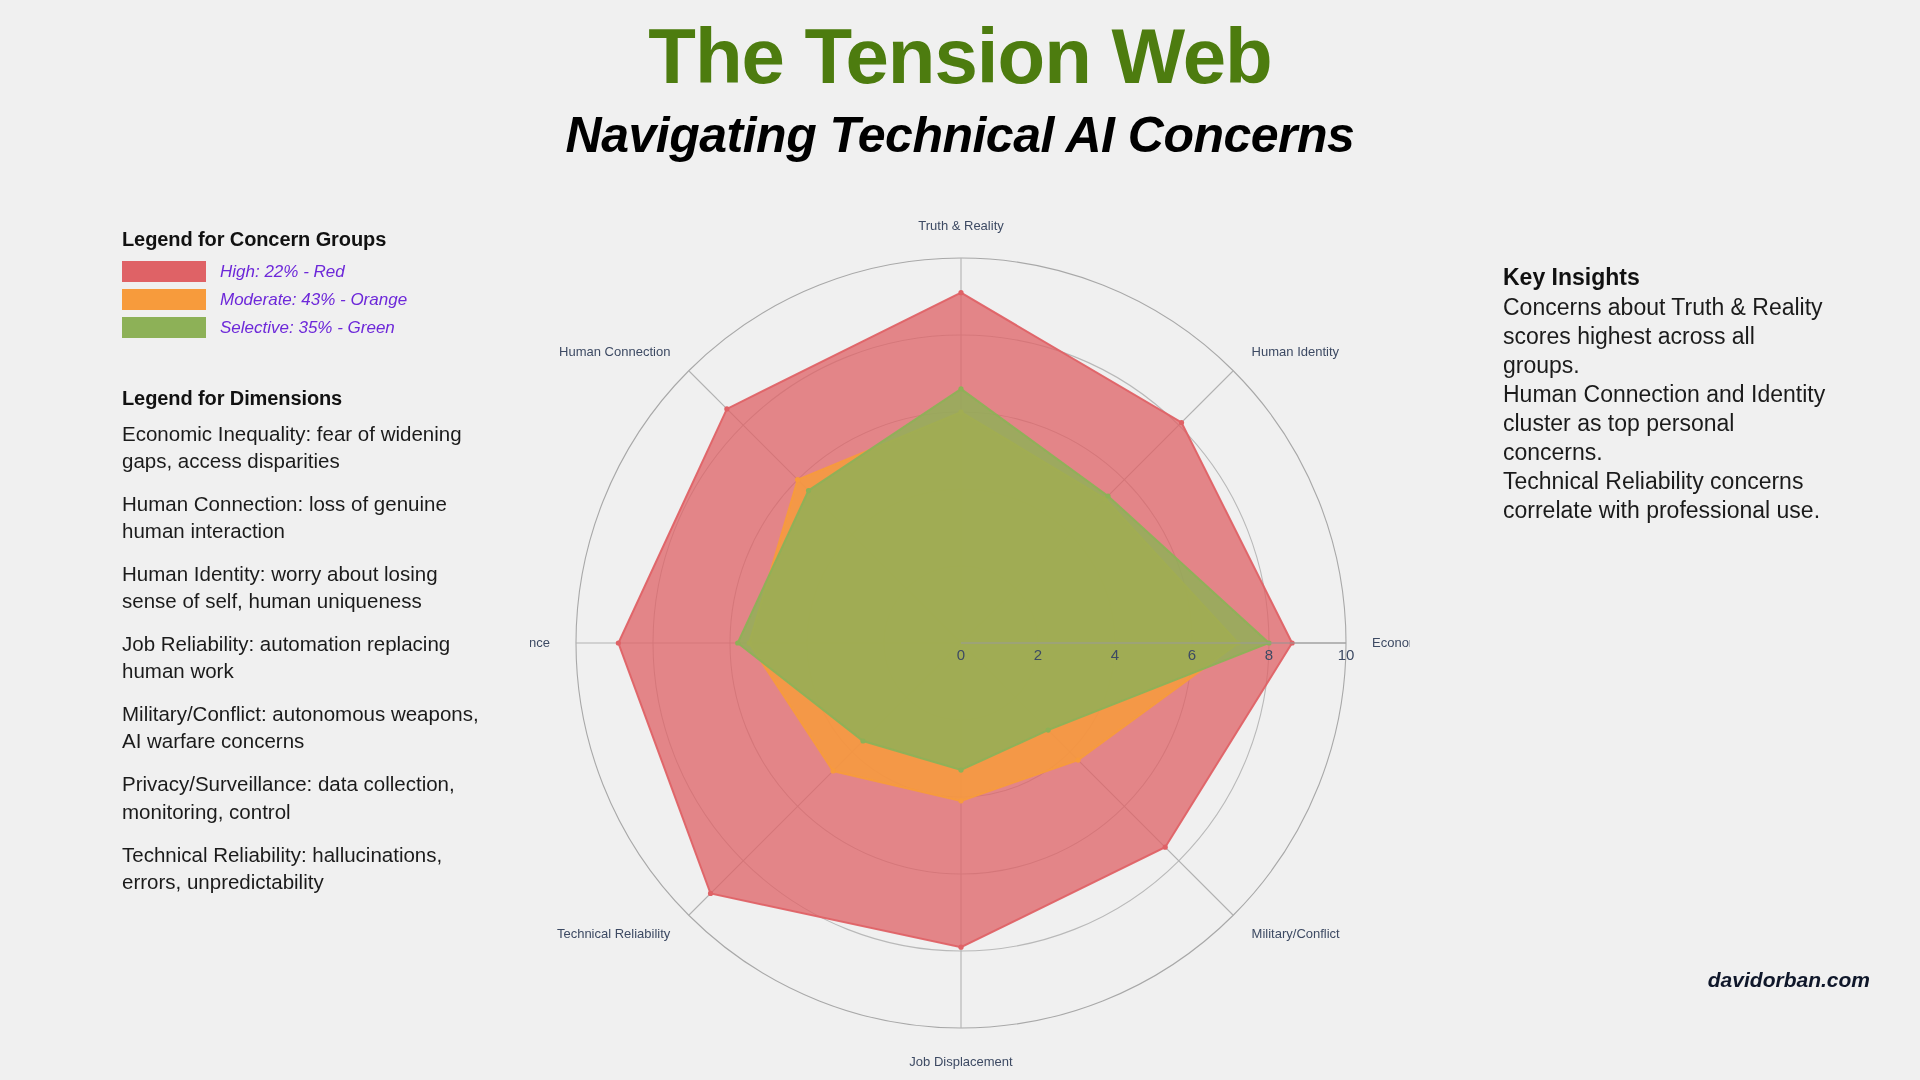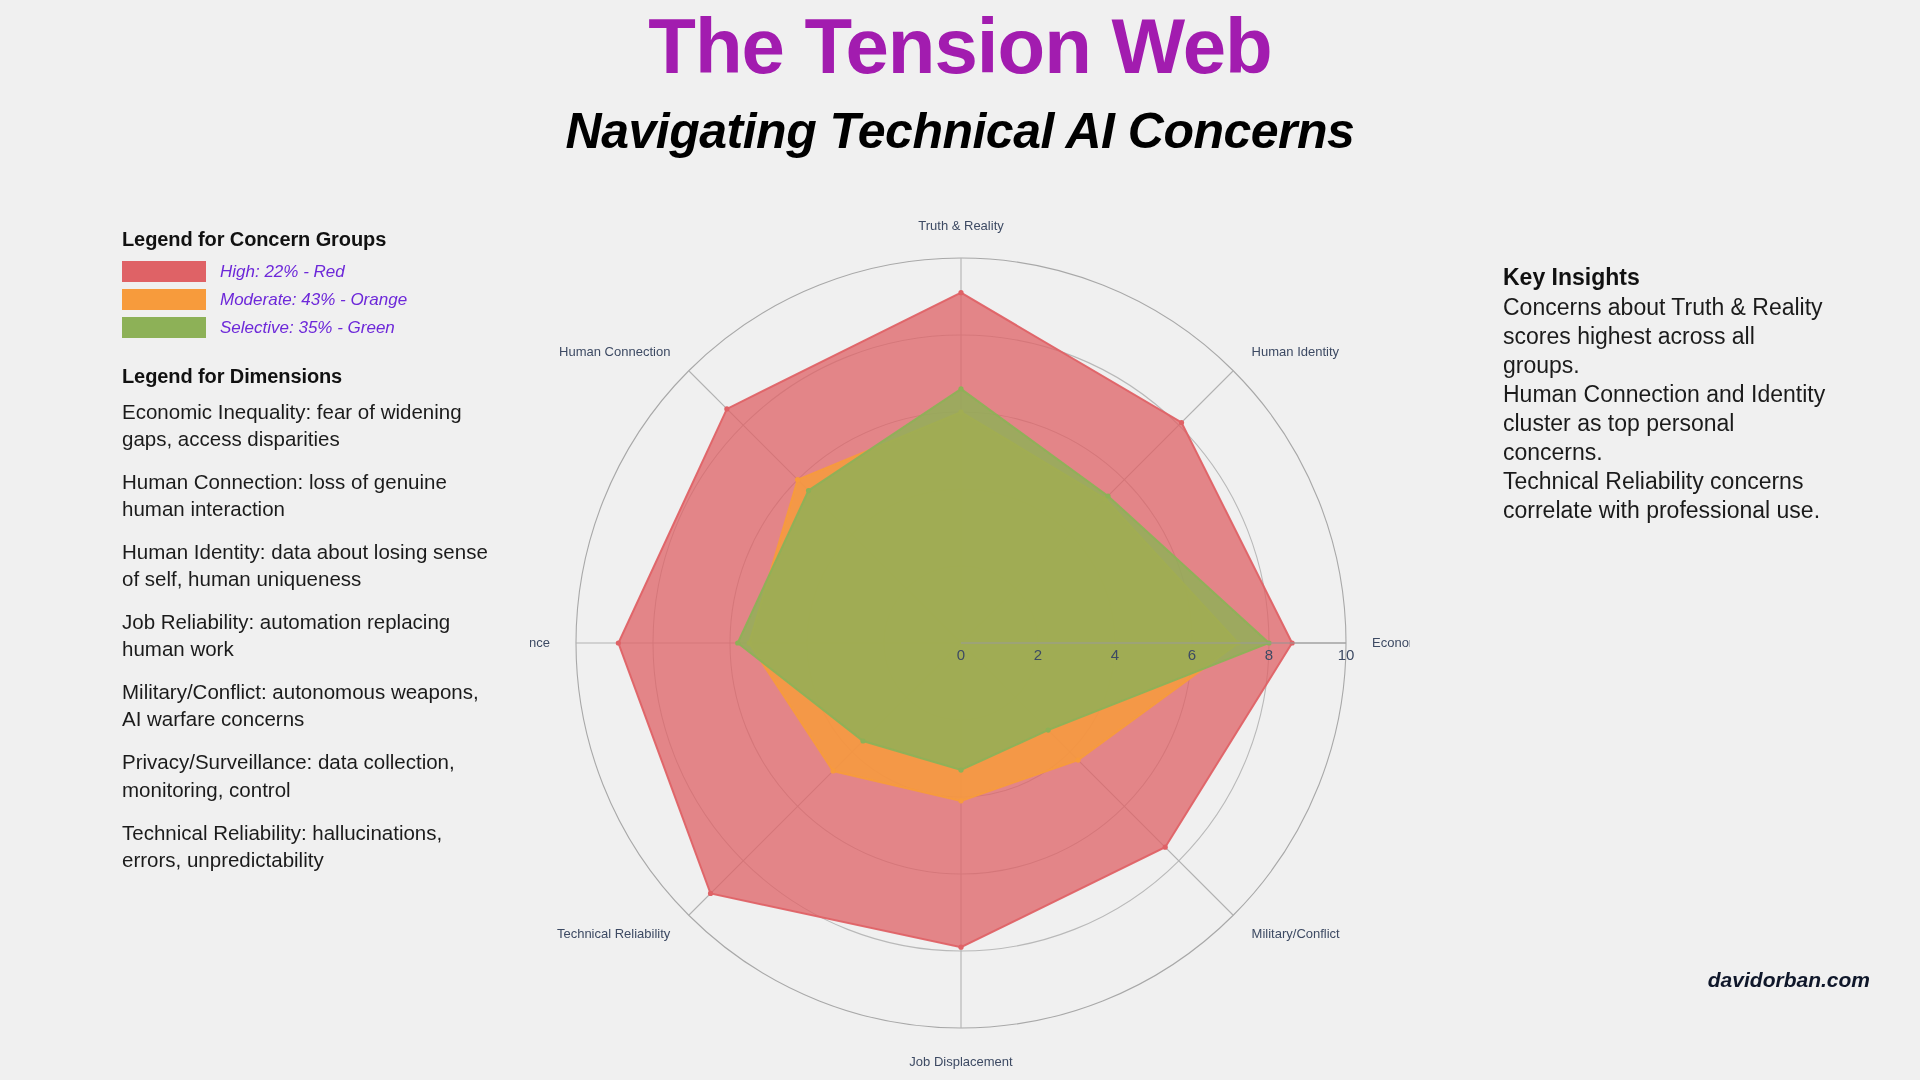--- a/index.html
+++ b/index.html
@@ -20,26 +20,27 @@
 
   
   #header {
     position: absolute;
     left: 0;
     top: 0;
     width: 1920px;
     text-align: center;
   }
   #page-title {
-    margin: 6px;
+    margin: 0;
+    padding-top: 16px;
     font-size: 78px;
     line-height: 1.05;
     font-weight: 700;
     letter-spacing: -1px;
-    color: #a21caf;
+    color: #4d7c0f;
     font-family: "Liberation Sans", sans-serif;
   }
   #page-subtitle {
     margin: 0;
     padding-top: 10px;
     font-size: 50px;
     line-height: 1.1;
     font-weight: 700;
     font-style: italic;
     color: #000000;
@@ -55,21 +56,21 @@
   }
   .panel-heading {
     font-size: 20px;
     font-weight: 700;
     color: #111111;
     margin: 0 0 6px 0;
     letter-spacing: -0.1px;
   }
 
   #concern-legend {
-    margin-bottom: 24px;
+    margin-bottom: 46px;
   }
   .legend-row {
     display: flex;
     align-items: center;
     height: 28px;
   }
   .legend-swatch {
     width: 84px;
     height: 21px;
     flex: 0 0 84px;
@@ -184,21 +185,21 @@
     <div class="legend-row">
       <span class="legend-swatch" style="background: rgb(141, 177, 87);"></span>
       <span class="legend-label">Selective: 35% - Green</span>
     </div>
   </div>
 
   <div id="dimension-legend">
     <div class="panel-heading">Legend for Dimensions</div>
     <div class="dim-item">Economic Inequality: fear of widening gaps, access disparities</div>
     <div class="dim-item">Human Connection: loss of genuine human interaction</div>
-    <div class="dim-item">Human Identity: data about losing sense of self, human uniqueness</div>
+    <div class="dim-item">Human Identity: worry about losing sense of self, human uniqueness</div>
     <div class="dim-item">Job Reliability: automation replacing human work</div>
     <div class="dim-item">Military/Conflict: autonomous weapons, AI warfare concerns</div>
     <div class="dim-item">Privacy/Surveillance: data collection, monitoring, control</div>
     <div class="dim-item">Technical Reliability: hallucinations, errors, unpredictability</div>
   </div>
 </div>
 
 <div id="radar-chart-wrap">
   <svg id="radar-svg" width="880" height="880" viewBox="0 0 880 880">
     <g id="radar-grid">

